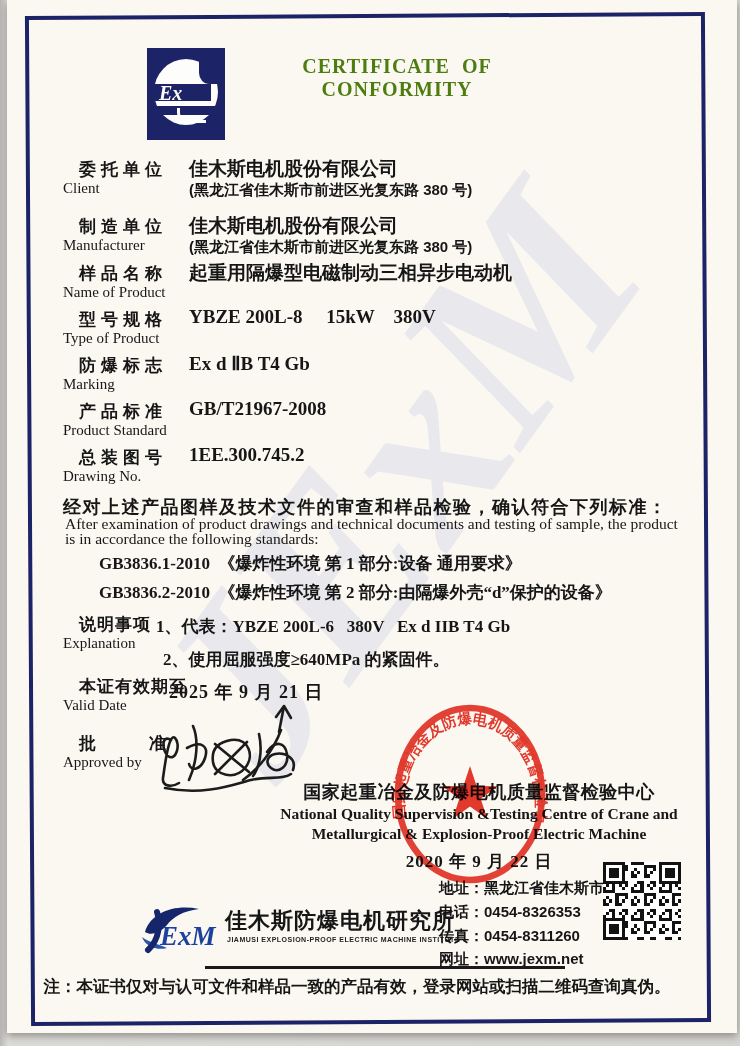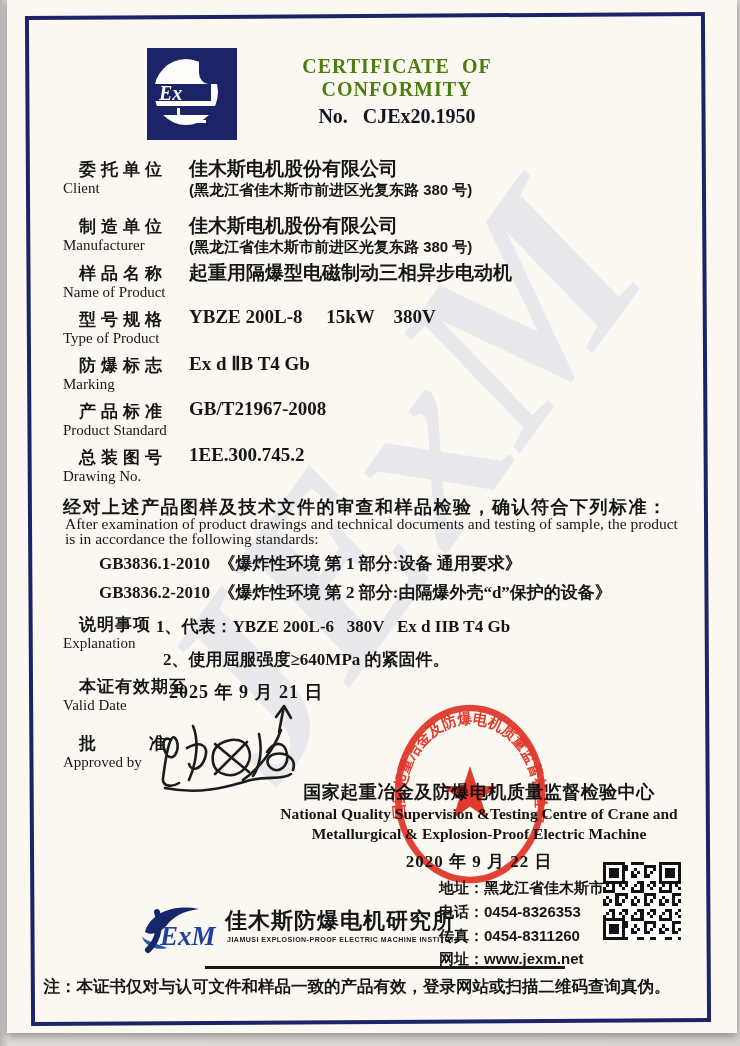--- a/index.html
+++ b/index.html
@@ -20,21 +20,21 @@
   
   #wm{
     position:absolute;left:70px;top:140px;width:640px;height:680px;
     display:flex;align-items:center;justify-content:center;z-index:0;pointer-events:none;
   }
   #wm span{
     font:italic 700 250px "Liberation Serif",serif;color:rgba(125,145,215,.14);
     transform:rotate(-54deg);white-space:nowrap;
   }
   
-  #exlogo{left:140px;top:48px;width:90px;height:92px;background:#1c2366;z-index:1;}
+  #exlogo{left:140px;top:48px;width:78px;height:92px;background:#1c2366;z-index:1;}
   #exlogo .disc{position:absolute;left:7px;top:11px;width:64px;height:66px;border-radius:50%;background:#fdfdfb;}
   #exlogo .band1{position:absolute;left:0;top:36px;width:64px;height:17px;background:#1c2366;}
   #exlogo .band2{position:absolute;left:10px;top:58px;width:58px;height:9px;background:#1c2366;}
   #exlogo .notch{position:absolute;left:52px;top:8px;width:26px;height:28px;background:#1c2366;border-radius:0 0 0 40%;}
   #exlogo .hook{position:absolute;left:30px;top:60px;width:26px;height:12px;border:3px solid #fdfdfb;border-top:none;border-right:none;border-radius:0 0 0 10px;}
   #exlogo .ex{position:absolute;left:12px;top:34px;font:italic 700 20px "Liberation Serif",serif;color:#fdfdfb;z-index:2;}
   #titleblock{left:218px;top:50px;width:344px;text-align:center;z-index:1;}
   .title-cn{font:700 42px "Liberation Sans",sans-serif;color:#1b2a6b;letter-spacing:14px;white-space:nowrap;}
   .title-en{font:700 20px "Liberation Serif",serif;color:#4d7c0f;letter-spacing:1px;margin-top:5px;word-spacing:6px;}
   .cert-no{font:700 20px "Liberation Serif",serif;color:#15151d;margin-top:4px;white-space:pre-wrap;}
@@ -79,21 +79,20 @@
   <div id="exlogo" class="abs">
     <div class="disc"></div>
     <div class="notch"></div>
     <div class="band1"></div>
     <div class="band2"></div>
     <div class="hook"></div>
     <div class="ex">Ex</div>
   </div>
   <div id="titleblock" class="abs">
     <div class="title-en">CERTIFICATE  OF  CONFORMITY</div>
-    <div class="cert-no">No.   CJEx20.1950</div>
   </div>
 
   <div class="row" style="top:158px">
     <div class="lab-cn">委托单位</div>
     <div class="lab-en">Client</div>
     <div class="val">佳木斯电机股份有限公司</div>
     <div class="val-sub">(黑龙江省佳木斯市前进区光复东路 380 号)</div>
   </div>
   <div class="row" style="top:215px">
     <div class="lab-cn">制造单位</div>

